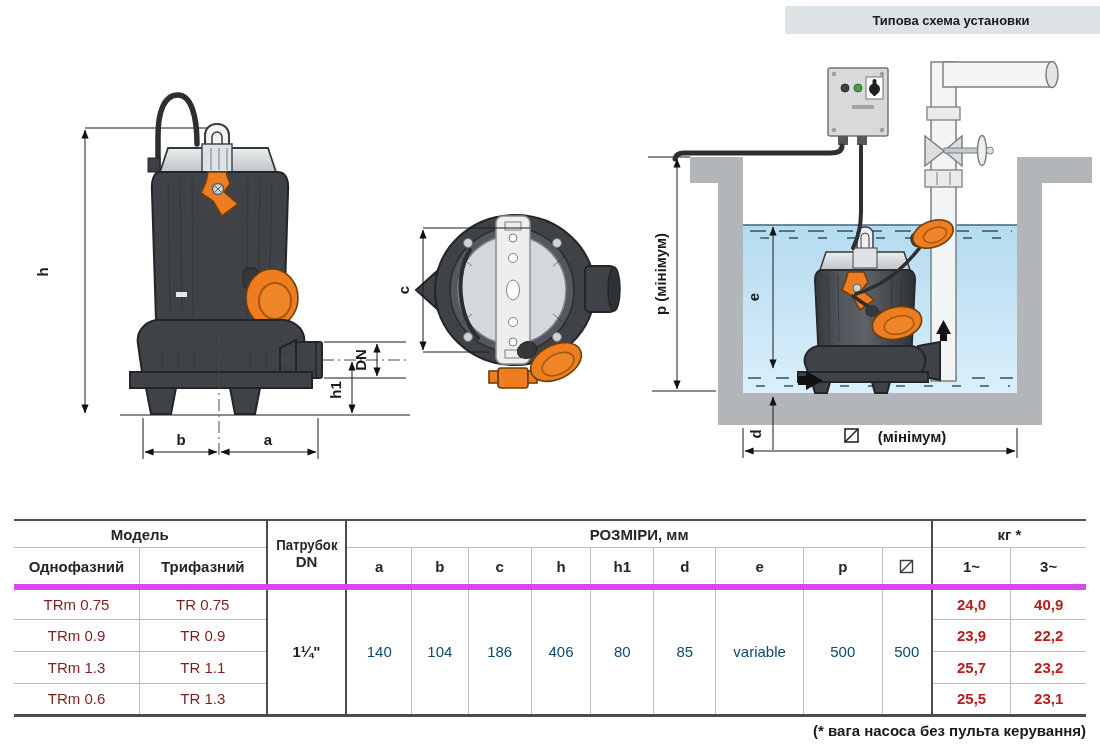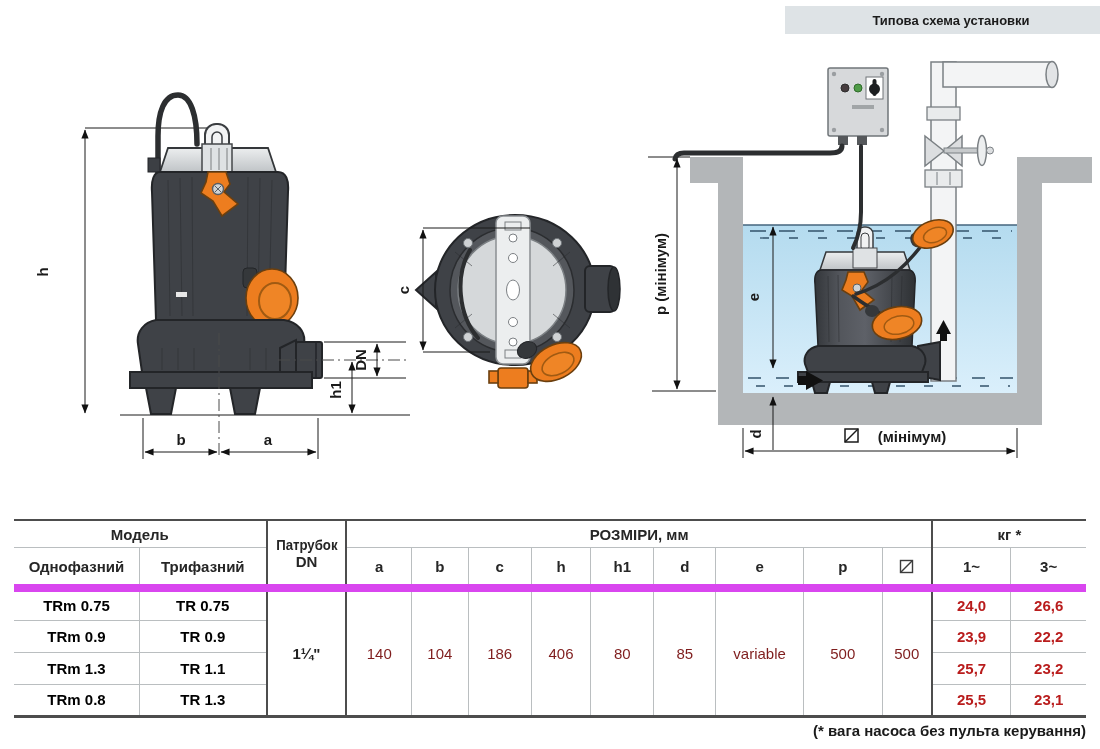--- a/index.html
+++ b/index.html
@@ -20,28 +20,28 @@
   .metal{fill:#e9ebec;stroke:#7b8084;stroke-width:1.3;}
   
   .spec-table{position:absolute;left:14px;top:519px;border-collapse:collapse;width:1072px;
     font-size:15px;color:#333;border-top:2px solid #4d4d4d;border-bottom:3px solid #4d4d4d;}
   .spec-table th,.spec-table td{border:1px solid #babec0;text-align:center;padding:0 4px;}
   .spec-table th{font-weight:bold;color:#262626;}
   .spec-table thead tr.r1 th{height:26px;}
   .spec-table thead tr.r2 th{height:36px;}
   .spec-table tbody tr{height:32px;}
   .spec-table thead th{border-bottom-color:#babec0;}
-  .spec-table thead tr.r2 th, .spec-table thead th[rowspan]{border-bottom:8px solid #d946ef;margin-left:28px;}
+  .spec-table thead tr.r2 th, .spec-table thead th[rowspan]{border-bottom:6px solid #d946ef;margin-left:28px;}
   .dk-lr{border-left:2px solid #4d4d4d !important;border-right:2px solid #4d4d4d !important;}
   .dk-l{border-left:2px solid #4d4d4d !important;}
   .spec-table td:first-child,.spec-table th:first-child{border-left:none;}
   .spec-table td:last-child,.spec-table th:last-child{border-right:none;}
-  .model-cell{text-align:left;padding-left:10px;font-weight:bold;color:#000000;}
+  .model-cell{text-align:left;padding-left:10px;font-weight:normal;color:#7f1d1d;}
   .dimletter{font-weight:normal;color:#3c3c3c;}
-  .val{color:#7f1d1d;}
+  .val{color:#0c4a6e;}
   .wt{font-weight:bold;color:#b91c1c;}
   .dnval{font-weight:bold;color:#222;}
   .port-hdr{transform:scaleX(.88);white-space:nowrap;}
   .footnote{position:absolute;right:14px;top:722px;font-size:15px;font-weight:bold;color:#1a1a1a;}
   .sqicon{vertical-align:-2px;}
 </style>
 </head>
 <body>
 
 <div class="header-chip">Типова схема установки</div>
@@ -340,36 +340,36 @@
       <td rowspan="4" class="val">140</td>
       <td rowspan="4" class="val">104</td>
       <td rowspan="4" class="val">186</td>
       <td rowspan="4" class="val">406</td>
       <td rowspan="4" class="val">80</td>
       <td rowspan="4" class="val">85</td>
       <td rowspan="4" class="val">variable</td>
       <td rowspan="4" class="val">500</td>
       <td rowspan="4" class="val">500</td>
       <td class="wt dk-l">24,0</td>
-      <td class="wt">26,6</td>
+      <td class="wt">40,9</td>
     </tr>
     <tr>
       <td class="model-cell">TRm 0.9</td>
       <td class="model-cell">TR 0.9</td>
       <td class="wt dk-l">23,9</td>
       <td class="wt">22,2</td>
     </tr>
     <tr>
       <td class="model-cell">TRm 1.3</td>
       <td class="model-cell">TR 1.1</td>
       <td class="wt dk-l">25,7</td>
       <td class="wt">23,2</td>
     </tr>
     <tr>
-      <td class="model-cell">TRm 0.8</td>
+      <td class="model-cell">TRm 0.6</td>
       <td class="model-cell">TR 1.3</td>
       <td class="wt dk-l">25,5</td>
       <td class="wt">23,1</td>
     </tr>
   </tbody>
 </table>
 
 <div class="footnote">(* вага насоса без пульта керування)</div>
 
 </body></html>

